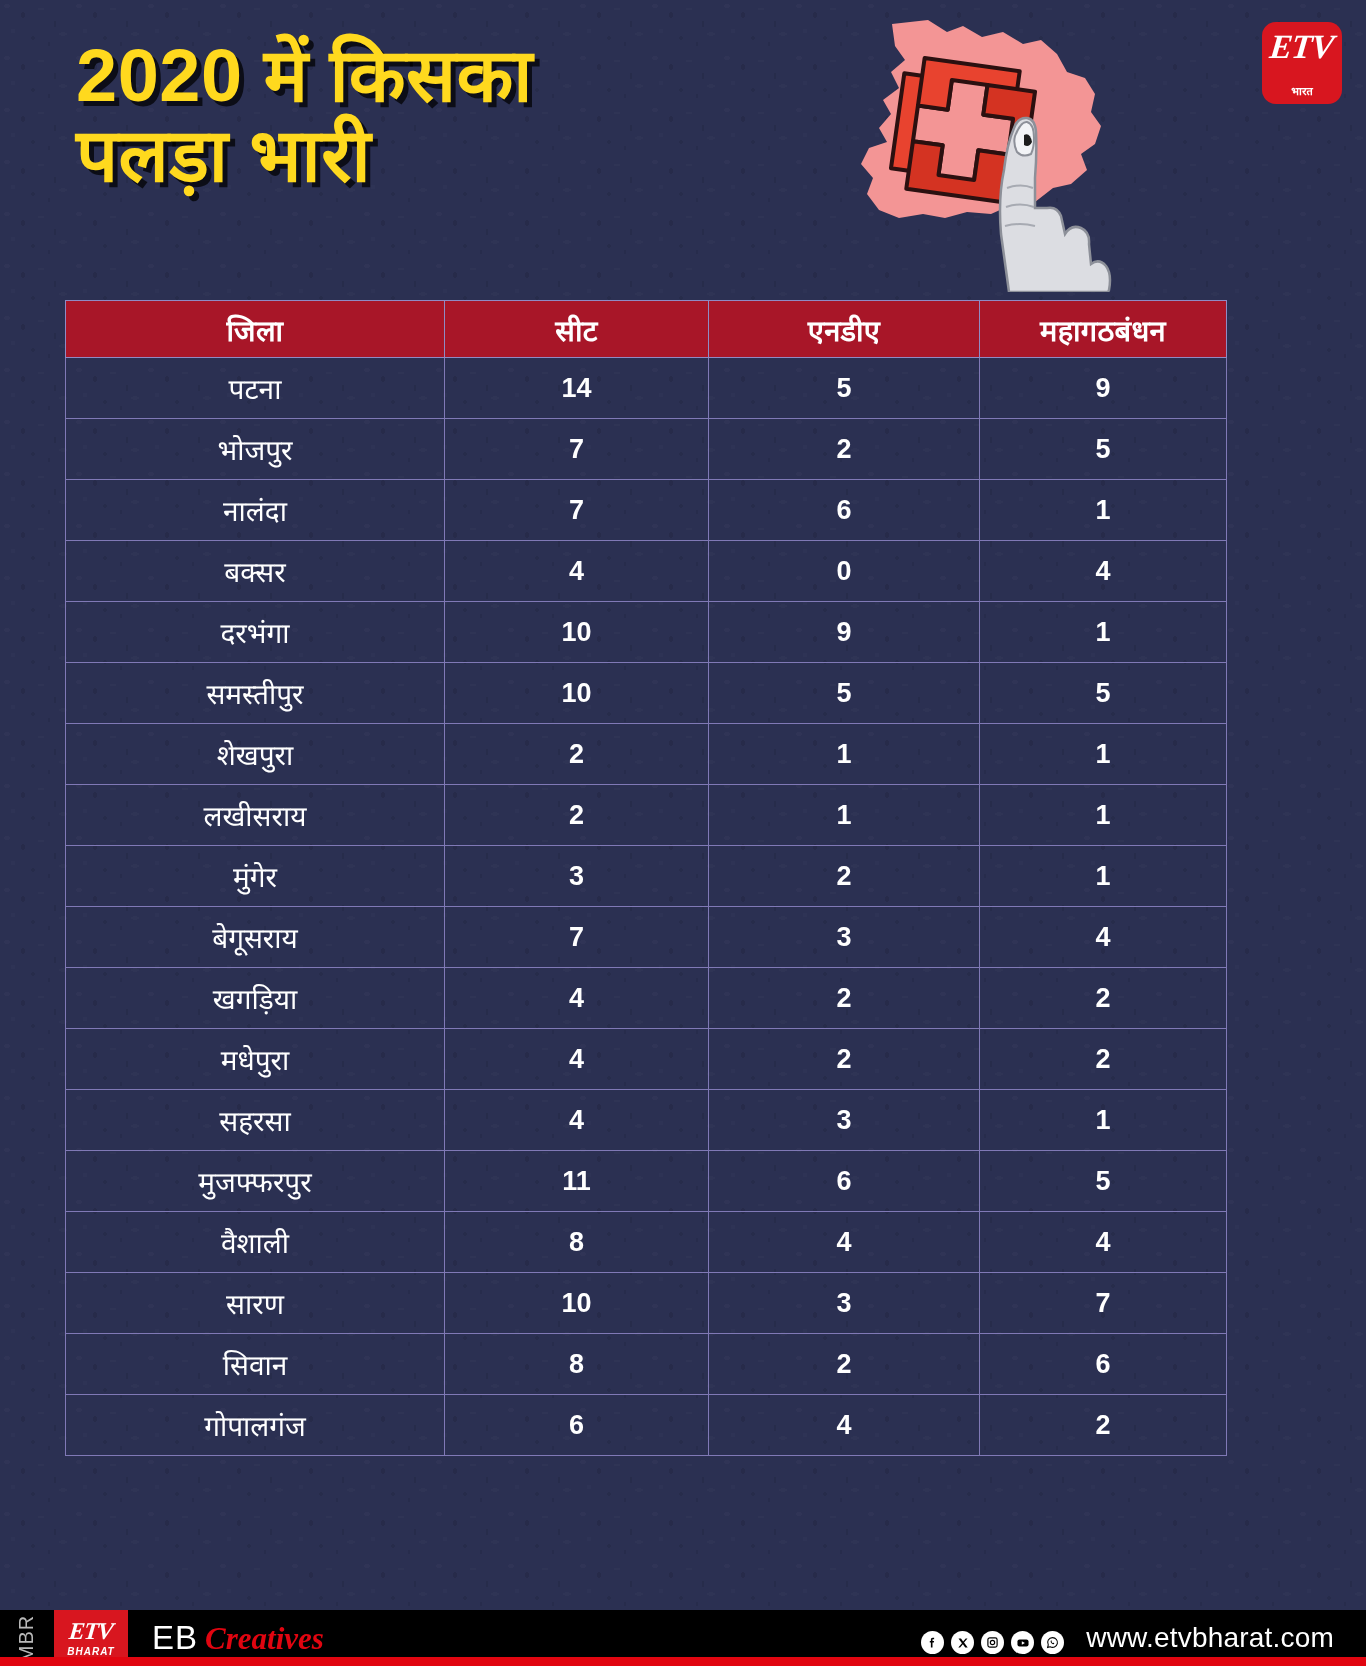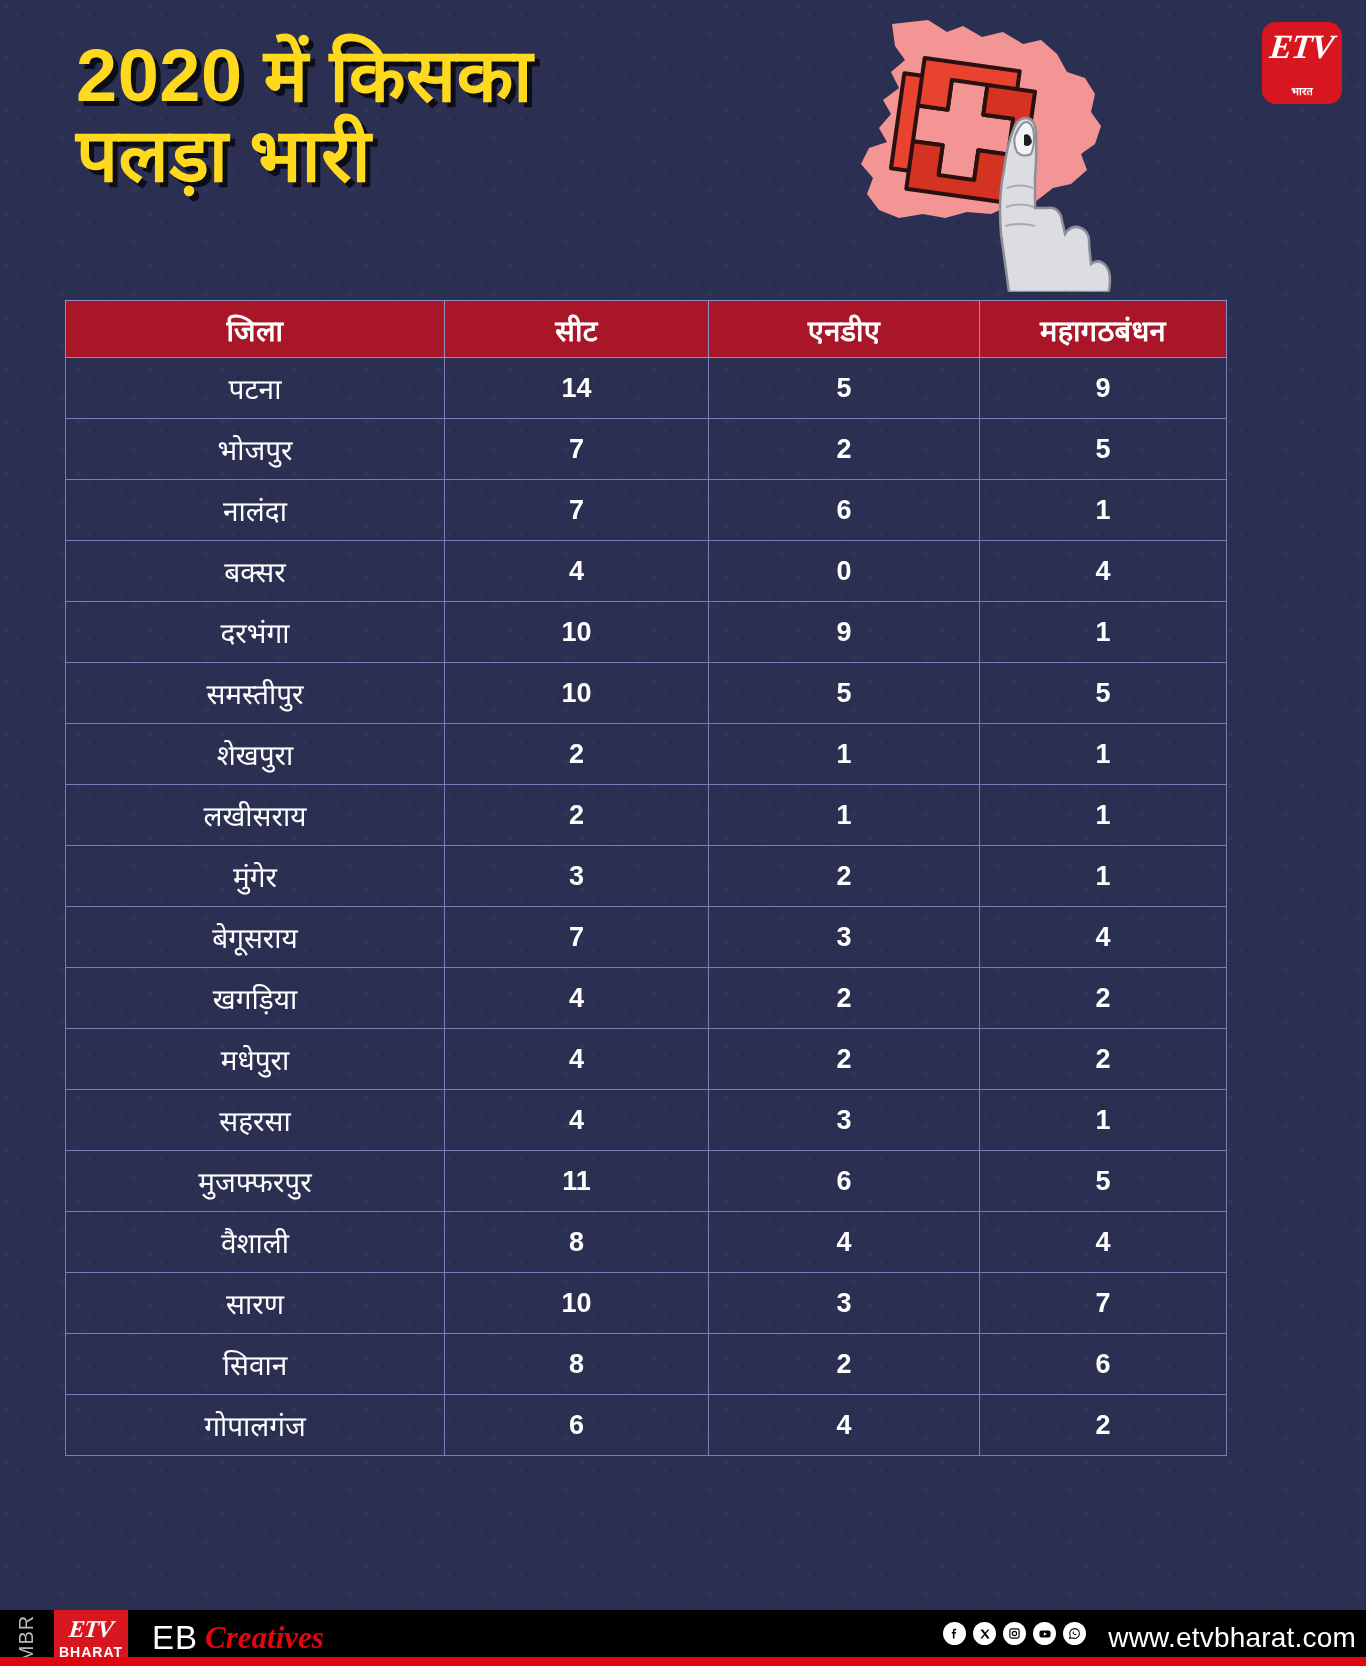--- a/index.html
+++ b/index.html
@@ -198,50 +198,51 @@
     font-weight:700;
     font-size:24px;
     line-height:1;
     letter-spacing:-1px;
     transform:skewX(-6deg);
   }
   .foot-logo .etv-sub {
     color:#fff;
     font-family:"Liberation Sans", sans-serif;
     font-weight:700;
-    font-size:14px;
+    font-size:10px;
     letter-spacing:1px;
     margin-top:3px;
+    font-style:italic;
   }
   .creatives {
     display:flex;
-    align-items:center;
+    align-items:flex-end;
     margin-left:24px;
     flex:0 0 auto;
   }
   .creatives .eb {
     color:#ffffff;
     font-family:"Liberation Sans", sans-serif;
     font-weight:400;
     font-size:33px;
     letter-spacing:1px;
   }
   .creatives .word {
     color:#e10510;
     font-family:"Liberation Serif", serif;
     font-style:italic;
     font-weight:700;
     font-size:31px;
     margin-left:7px;
   }
   .foot-right {
     margin-left:auto;
-    margin-right:10px;
-    display:flex;
-    align-items:flex-start;
+    margin-right:32px;
+    display:flex;
+    align-items:flex-end;
     gap:10px;
   }
   .social {
     display:flex;
     align-items:center;
     gap:7px;
   }
   .social .ico {
     width:23px; height:23px;
     border-radius:50%;

